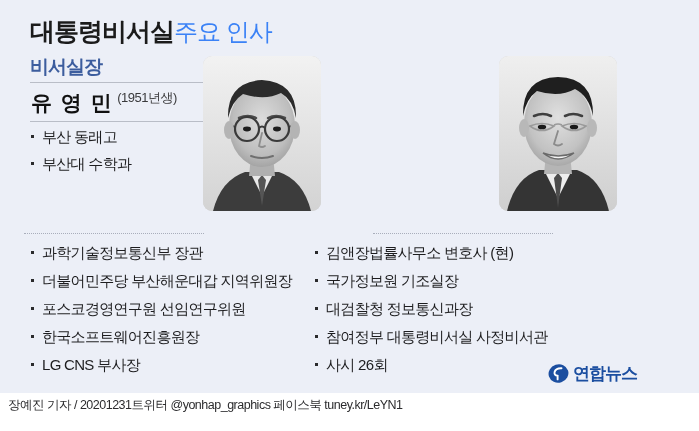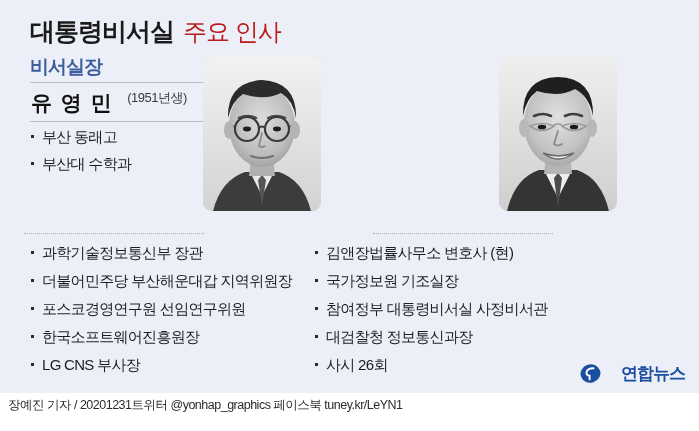--- a/index.html
+++ b/index.html
@@ -34,33 +34,32 @@
     box-sizing: border-box;
   }
 
   
   .title-row {
     position: absolute;
     left: 30px;
     top: 15px;
     display: flex;
     align-items: baseline;
-    gap: 9px;
     white-space: nowrap;
   }
   .title-main {
     font-size: 25px;
     font-weight: bold;
     color: #1b1b1b;
     letter-spacing: -1px;
   }
   .title-sub {
     font-size: 24px;
     font-weight: 400;
-    color: #b91c1c;
+    color: #3b82f6;
     letter-spacing: -1px;
   }
 
   
   .columns {
     position: absolute;
     left: 0;
     top: 56px;
     width: 622px;
     display: flex;
@@ -101,21 +100,21 @@
   }
   .name {
     font-size: 21px;
     font-weight: bold;
     color: #101010;
     letter-spacing: 1.5px;
   }
   .birth {
     font-size: 13px;
     color: #3a3a3c;
-    margin-left: 14px;
+    margin-left: 4px;
     letter-spacing: -0.5px;
   }
 
   .edu-list {
     margin: 7px 0 0 0;
     padding: 0;
     list-style: none;
   }
   .edu-list li,
   .career-list li {
@@ -182,25 +181,25 @@
     padding: 0;
     list-style: none;
   }
   .career-list li {
     padding-bottom: 13px;
   }
 
   
   .logo {
     position: absolute;
-    left: 580px;
+    left: 548px;
     top: 362px;
     display: flex;
     align-items: center;
-    gap: 20px;
+    gap: 4px;
   }
   .logo-mark {
     width: 21px;
     height: 21px;
     position: relative;
   }
   .logo-text {
     font-size: 17px;
     font-weight: bold;
     color: #1b4ea0;
@@ -360,22 +359,22 @@
         <li>더불어민주당 부산해운대갑 지역위원장</li>
         <li>포스코경영연구원 선임연구위원</li>
         <li>한국소프트웨어진흥원장</li>
         <li>LG CNS 부사장</li>
       </ul>
     </div>
     <div class="career-col right">
       <ul class="career-list">
         <li>김앤장법률사무소 변호사 (현)</li>
         <li>국가정보원 기조실장</li>
+        <li>대검찰청 정보통신과장</li>
         <li>참여정부 대통령비서실 사정비서관</li>
-        <li>대검찰청 정보통신과장</li>
         <li>사시 26회</li>
       </ul>
     </div>
   </div>
 
   <div class="logo">
     <span class="logo-mark">
       <svg viewBox="0 0 21 21" width="21" height="21" aria-hidden="true">
         <ellipse cx="10.5" cy="10.5" rx="10" ry="9.2" fill="#1b4ea0" transform="rotate(-18 10.5 10.5)"></ellipse>
         <path d="M13.5 5.2 Q7.6 5.0 6.6 9.0 Q5.9 12.4 9.6 12.8 L9.6 16.4" fill="none" stroke="#ffffff" stroke-width="1.9" stroke-linecap="round"></path>

